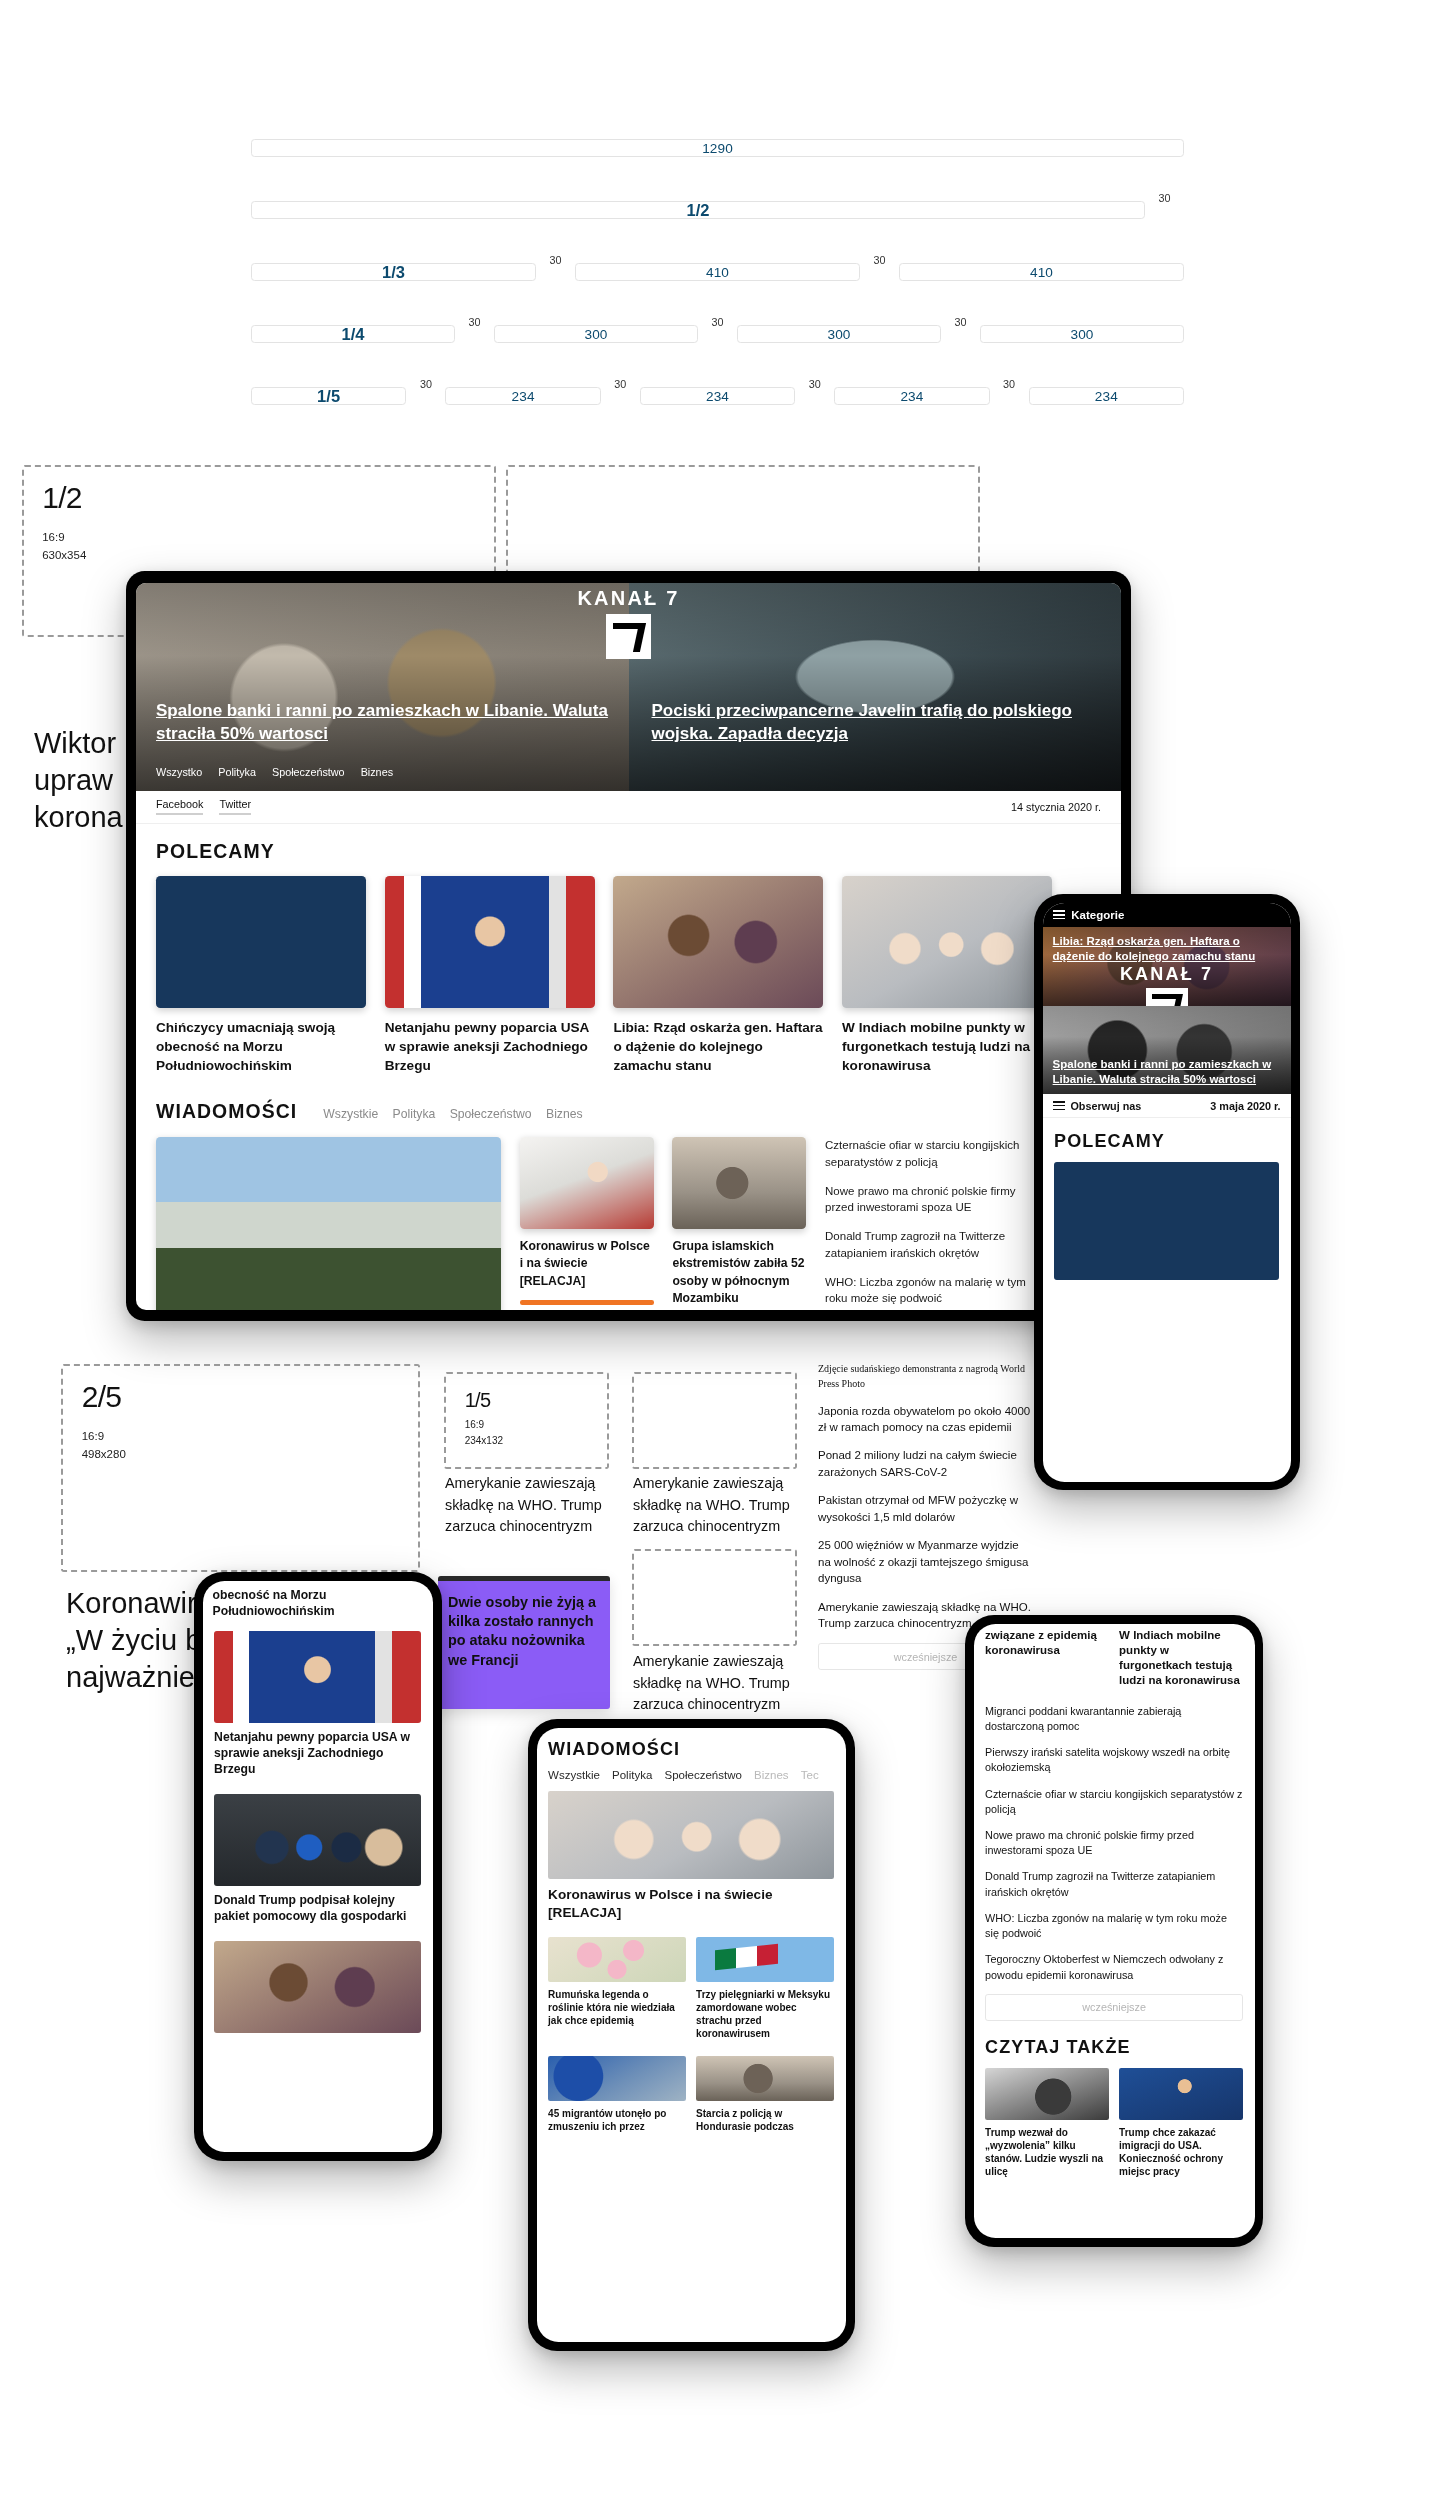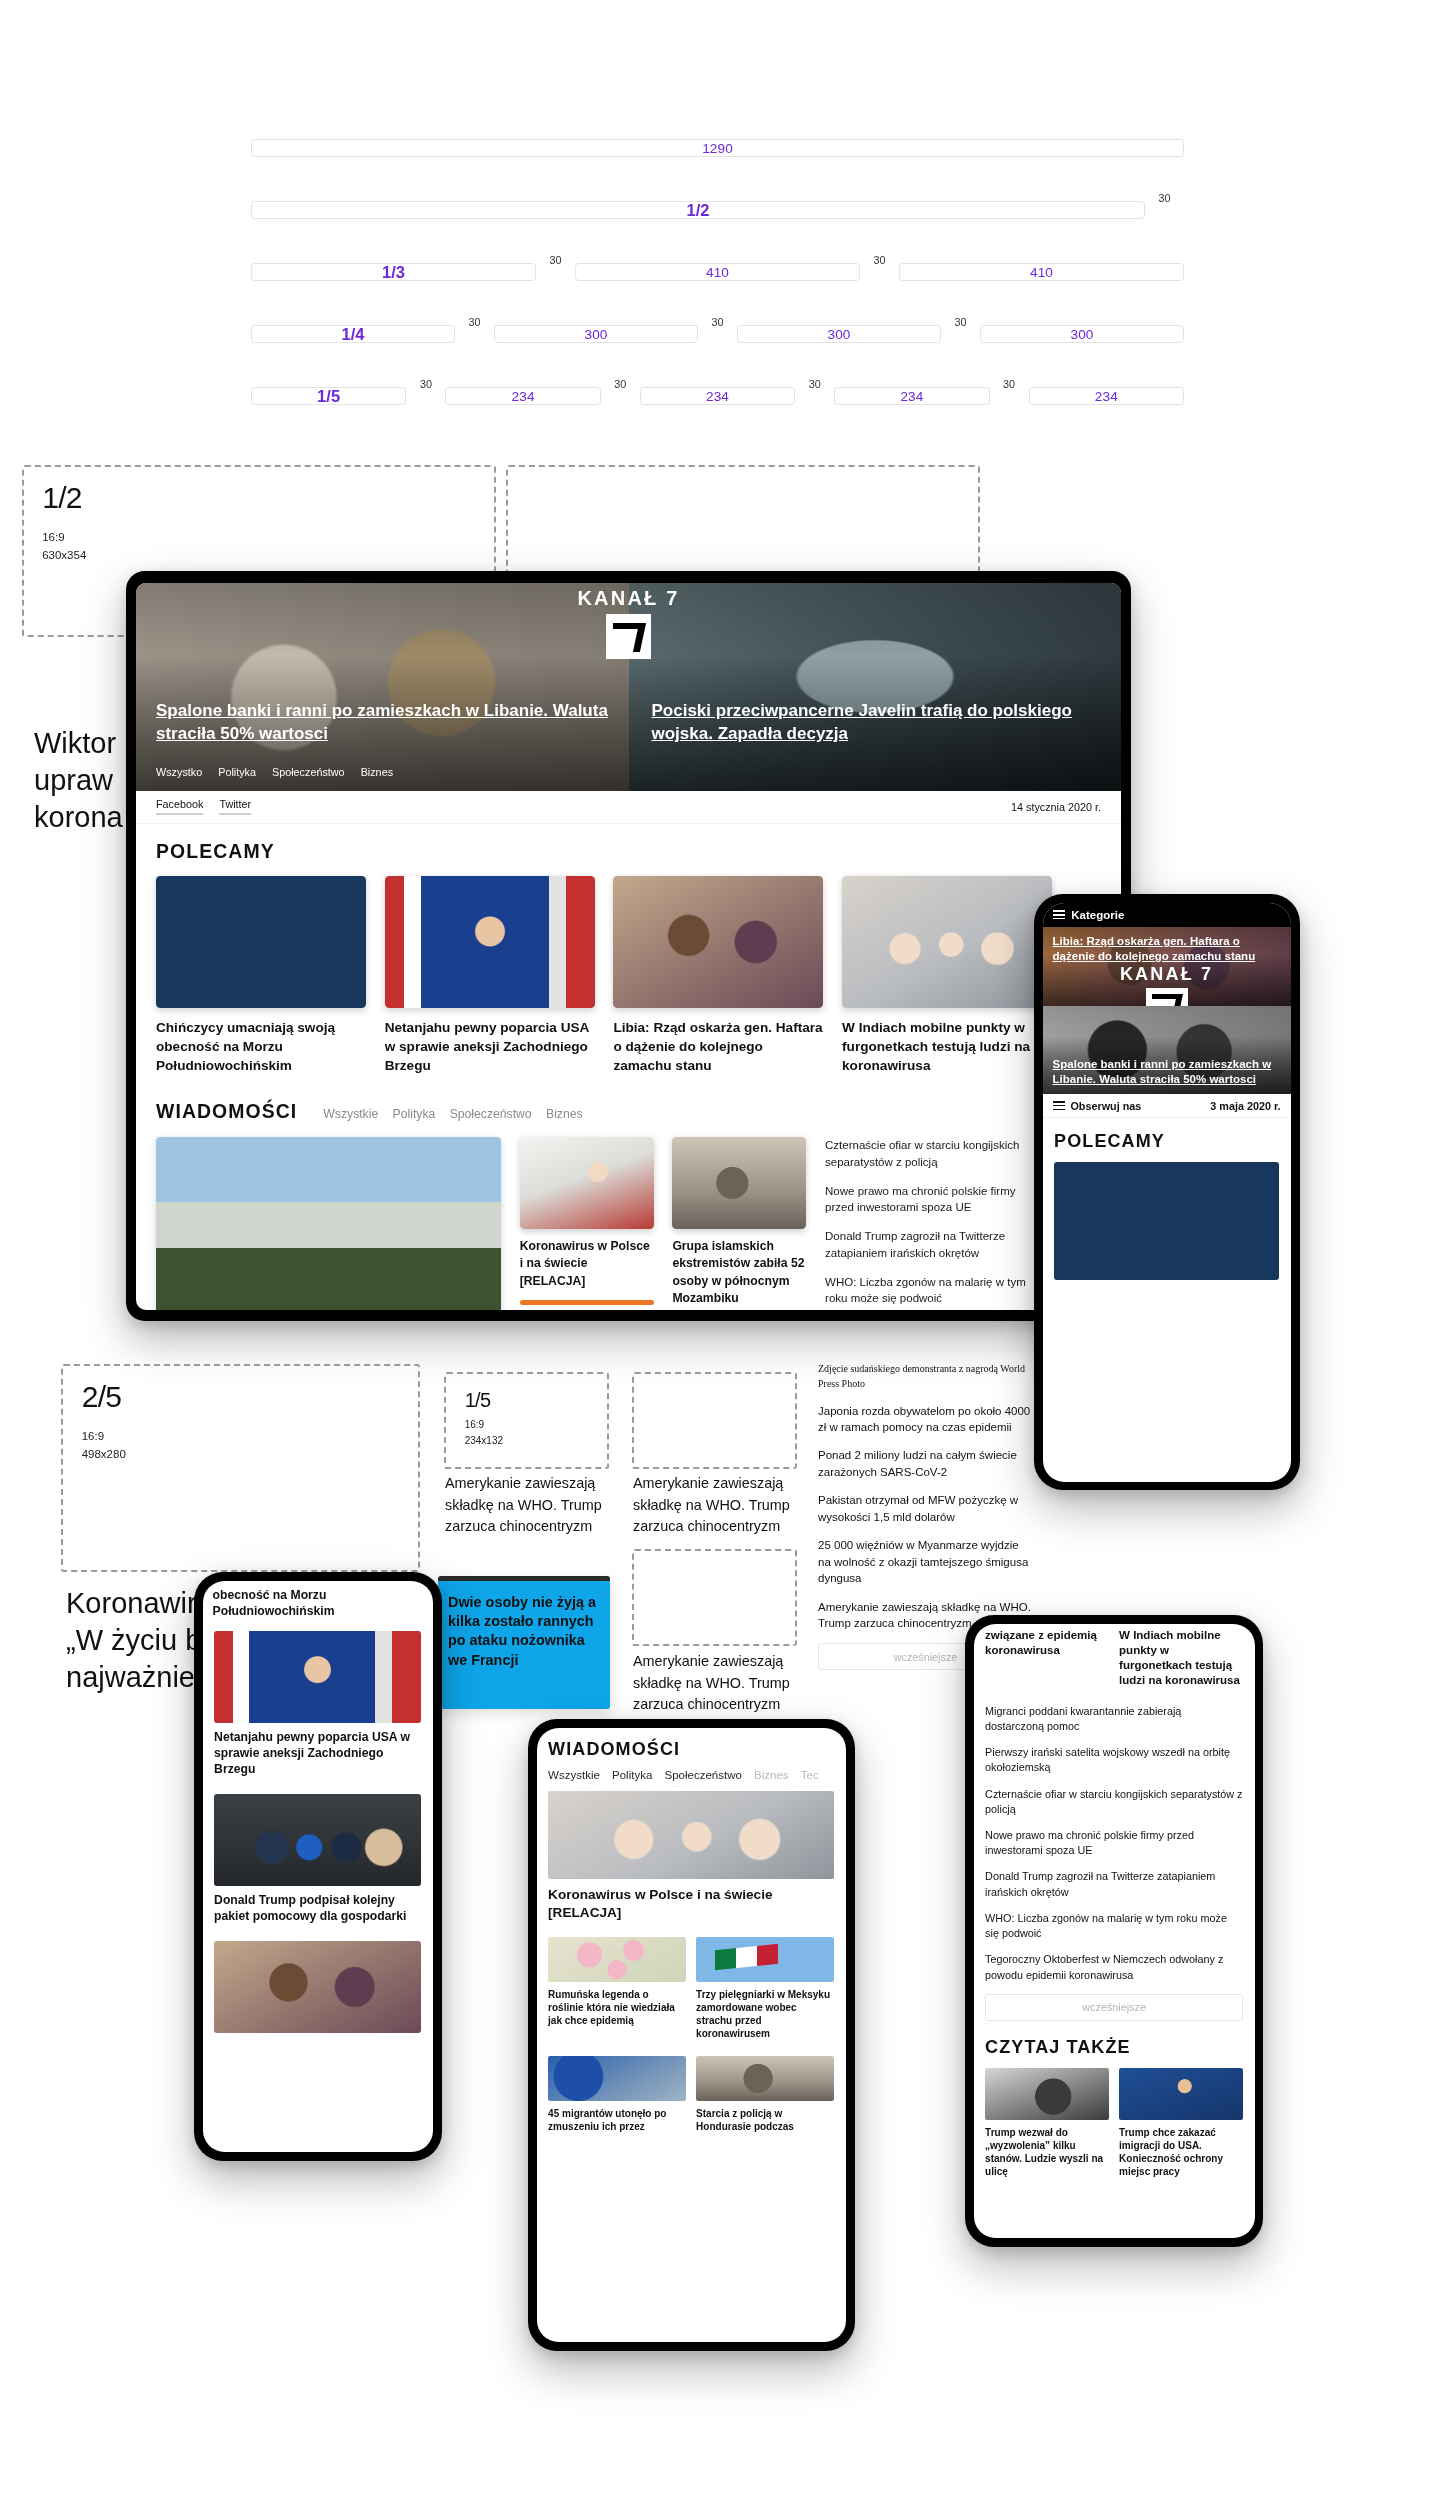--- a/index.html
+++ b/index.html
@@ -8,21 +8,21 @@
     width:1450px; height:2512px; position:relative; overflow:hidden;
     font-family:"Liberation Sans", sans-serif; color:#111;
     background:#ffffff;
   }
   
   #grid-spec { position:absolute; left:251px; top:115px; width:933px; }
   .grid-row { display:flex; align-items:stretch; margin-bottom:20px; height:42px; }
   .grid-box {
     border:1.4px solid #e3e3e3; border-radius:3.6px; background:#fff;
     display:flex; align-items:center; justify-content:center;
-    font-size:13.6px; color:#6d28d9; letter-spacing:0.1px;margin-top:24px;
+    font-size:13.6px; color:#0c4a6e; letter-spacing:0.1px;margin-top:24px;
   }
   .grid-box.bold { font-weight:bold; font-size:16.5px; }
   .gutter {
     width:39px; flex:0 0 39px; display:flex; align-items:center; justify-content:center;
     font-size:10.8px; color:#333;
   }
   .r1 .grid-box { flex:1; }
   .r2 .grid-box { flex:1; }
   .r3 .grid-box { flex:1; }
   .r4 .grid-box { flex:1; }
@@ -408,21 +408,21 @@
   </div>
 </div>
 <div class="capline small" style="left:445px; top:1473px; width:159px;">Amerykanie zawieszają składkę na WHO. Trump zarzuca chinocentryzm</div>
 
 <div class="dashed" style="left:632px; top:1372px; width:165px; height:97px;"></div>
 <div class="capline small" style="left:633px; top:1473px; width:159px;">Amerykanie zawieszają składkę na WHO. Trump zarzuca chinocentryzm</div>
 
 <div class="dashed" style="left:632px; top:1549px; width:165px; height:97px;"></div>
 <div class="capline small" style="left:633px; top:1651px; width:159px;">Amerykanie zawieszają składkę na WHO. Trump zarzuca chinocentryzm</div>
 
-<div style="position:absolute; left:438px; top:1576px; width:172px; height:133px; background:#0ea5e9;
+<div style="position:absolute; left:438px; top:1576px; width:172px; height:133px; background:#8b5cf6;
             border-top:5px solid #2a2a2a; border-radius:2.9px; box-shadow:0 4.3px 13px rgba(0,0,0,.12);
             padding:11.5px 10px; font-size:14.4px; line-height:1.35; font-weight:bold;">
   Dwie osoby nie żyją a kilka zostało rannych po ataku nożownika we Francji
 </div>
 
 <div style="position:absolute; left:818px; top:1362px; width:215px;">
   <ul style="list-style:none;">
     <li style="font-size:10px;line-height:1.45;margin-bottom:11.5px;font-family:Liberation Serif, serif;">Zdjęcie sudańskiego demonstranta z nagrodą World Press Photo</li>
     <li style="font-size:11.5px;line-height:1.45;margin-bottom:11.5px;">Japonia rozda obywatelom po około 4000 zł w ramach pomocy na czas epidemii</li>
     <li style="font-size:11.5px;line-height:1.45;margin-bottom:11.5px;">Ponad 2 miliony ludzi na całym świecie zarażonych SARS-CoV-2</li>

